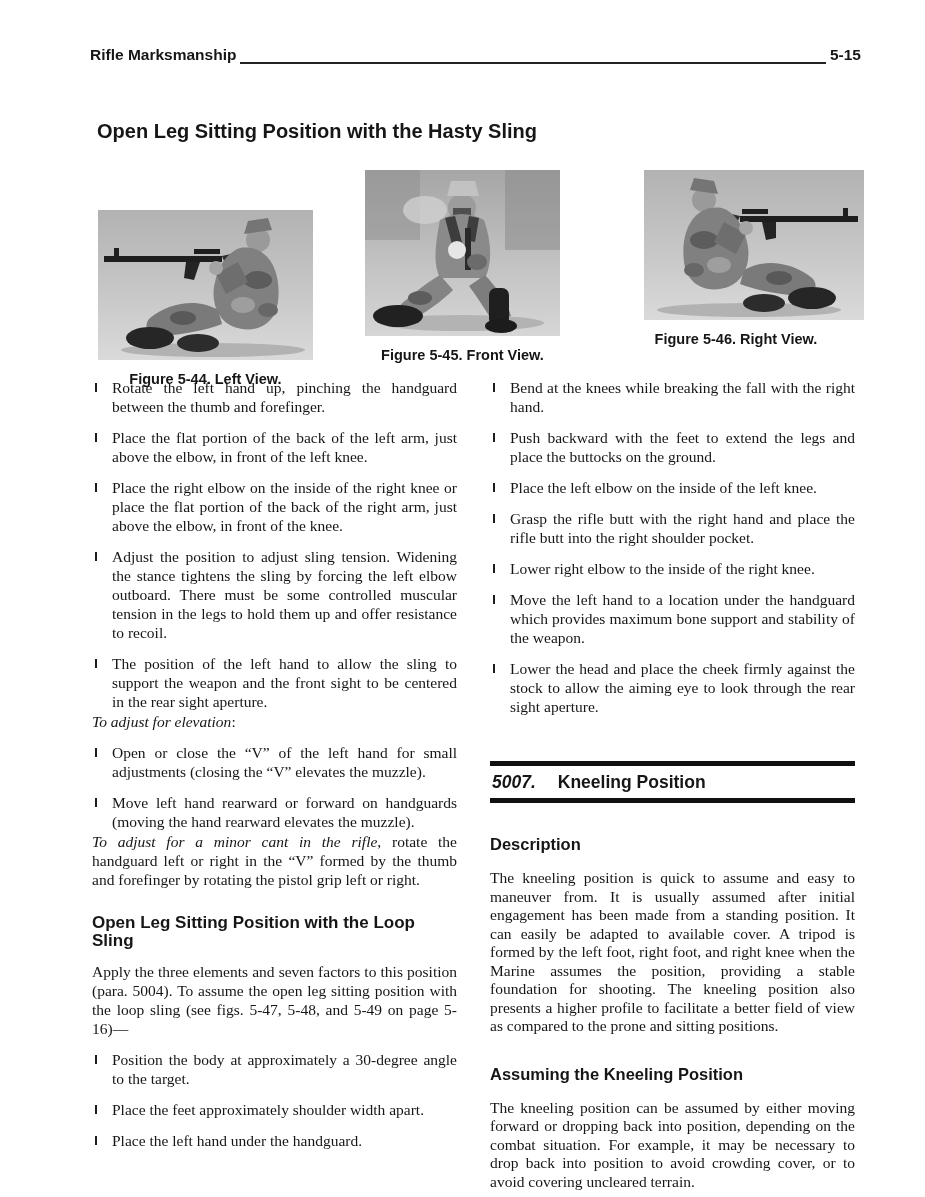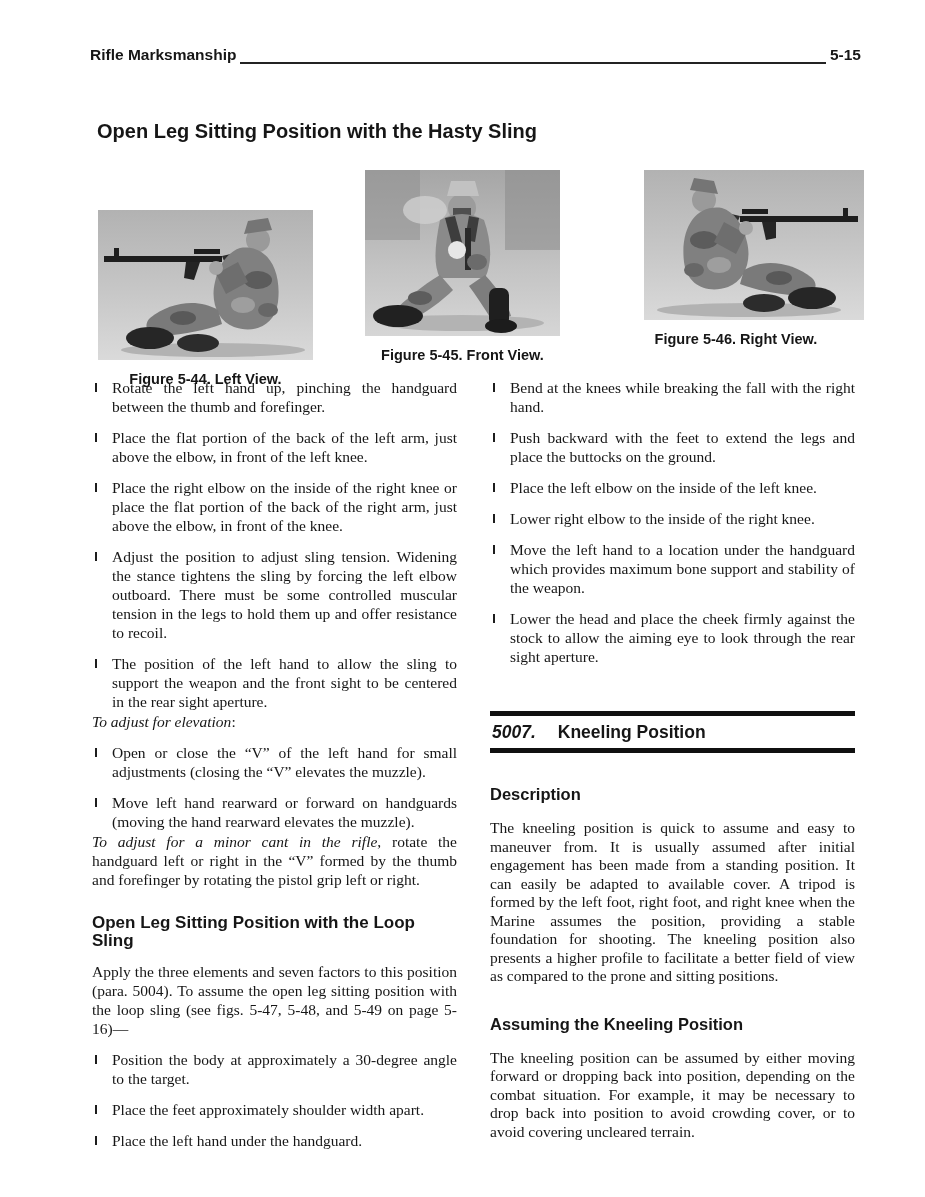--- a/index.html
+++ b/index.html
@@ -210,20 +210,21 @@
         <li><span class="bullet"></span><span>Place the feet approximately shoulder width apart.</span></li>
         <li><span class="bullet"></span><span>Place the left hand under the handguard.</span></li>
       </ul>
     </div>
 
     <div class="col right">
       <ul class="blist">
         <li><span class="bullet"></span><span>Bend at the knees while breaking the fall with the right hand.</span></li>
         <li><span class="bullet"></span><span>Push backward with the feet to extend the legs and place the buttocks on the ground.</span></li>
         <li><span class="bullet"></span><span>Place the left elbow on the inside of the left knee.</span></li>
+        <li><span class="bullet"></span><span>Grasp the rifle butt with the right hand and place the rifle butt into the right shoulder pocket.</span></li>
         <li><span class="bullet"></span><span>Lower right elbow to the inside of the right knee.</span></li>
         <li><span class="bullet"></span><span>Move the left hand to a location under the handguard which provides maximum bone support and stability of the weapon.</span></li>
         <li><span class="bullet"></span><span>Lower the head and place the cheek firmly against the stock to allow the aiming eye to look through the rear sight aperture.</span></li>
       </ul>
 
       <div class="sans section-head">
         <span class="num">5007.</span><span>Kneeling Position</span>
       </div>
 
       <h4 class="sans sub-heading">Description</h4>

